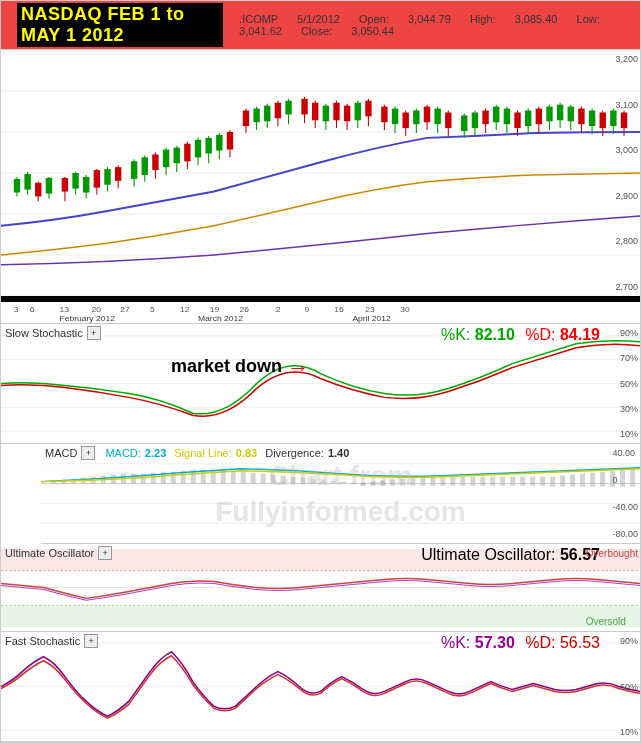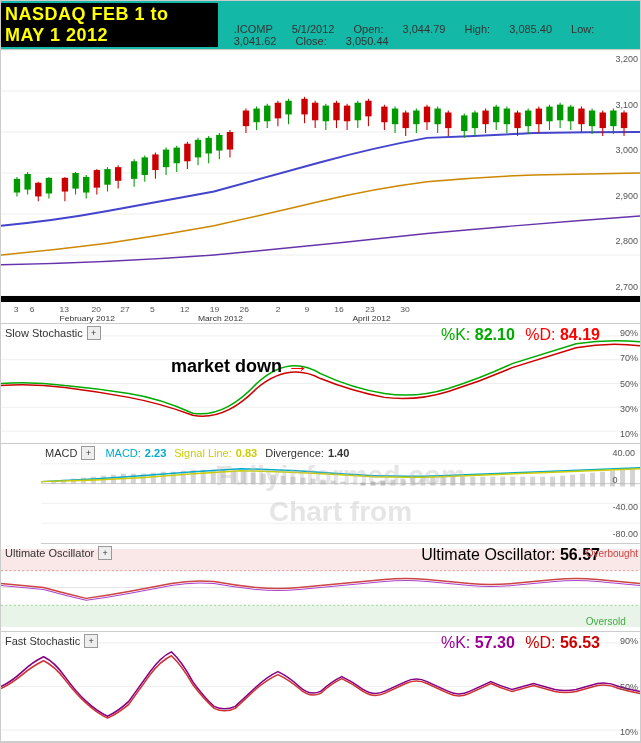--- a/index.html
+++ b/index.html
@@ -13,24 +13,24 @@
     }
 
     .chart-container {
       width: 641px;
       background: #fff;
       border: 1px solid #ccc;
     }
 
     
     .header-bar {
-      background: #14b8a6;
-      padding: 2px 0;
+      background: #ef4444;
+      padding: 2px 16px;
       display: flex;
-      align-items: flex-end;
+      align-items: center;
       justify-content: space-between;
       border-bottom: 1px solid #ccc;
     }
     .header-title {
       font-size: 18px;
       font-weight: bold;
       color: #ffff00;
       background: #000;
       padding: 1px 4px;
       letter-spacing: 0.5px;
@@ -385,22 +385,22 @@
       <span>MACD</span>
       <span class="expand-btn">+</span>
       <span style="color:#00aacc; margin-left:6px">MACD:</span>
       <span style="color:#00aacc; font-weight:bold">2.23</span>
       <span style="color:#cccc00; margin-left:4px">Signal Line:</span>
       <span style="color:#cccc00; font-weight:bold">0.83</span>
       <span style="margin-left:4px">Divergence:</span>
       <span style="font-weight:bold">1.40</span>
     </div>
     <div class="watermark">
+      <div>Chart from</div>
       <div>Fullyinformed.com</div>
-      <div>Chart from</div>
     </div>
     <div class="y-axis-labels">
       <span>40.00</span>
       <span>0</span>
       <span>-40.00</span>
       <span>-80.00</span>
     </div>
     <svg viewBox="0 0 600 100" preserveAspectRatio="none" xmlns="http://www.w3.org/2000/svg" style="width:100%;height:100%">
 
       <line x1="0" y1="20" x2="600" y2="20" stroke="#e0e0e0" stroke-width="0.5"></line>
@@ -506,21 +506,21 @@
 
   <div class="sub-panel fast-stoch-panel">
     <div class="panel-header">
       <span>Fast Stochastic</span>
       <span class="expand-btn">+</span>
     </div>
     <div class="panel-header-right">
       <span style="color:#990099">%K:</span>
       <span style="color:#990099; font-weight:bold">57.30</span>
       <span style="color:#cc0000; margin-left:6px">%D:</span>
-      <span style="color:#cc0000; font-weight:bold">56.53</span>
+      <span style="color:#cc0000; font-weight:normal">56.53</span>
     </div>
     <div class="y-axis-labels">
       <span>90%</span>
       <span>50%</span>
       <span>10%</span>
     </div>
     <svg viewBox="0 0 600 110" preserveAspectRatio="none" xmlns="http://www.w3.org/2000/svg" style="width:100%;height:100%">
 
       <line x1="0" y1="11" x2="600" y2="11" stroke="#e0e0e0" stroke-width="0.5"></line>
       <line x1="0" y1="55" x2="600" y2="55" stroke="#e0e0e0" stroke-width="0.5"></line>

